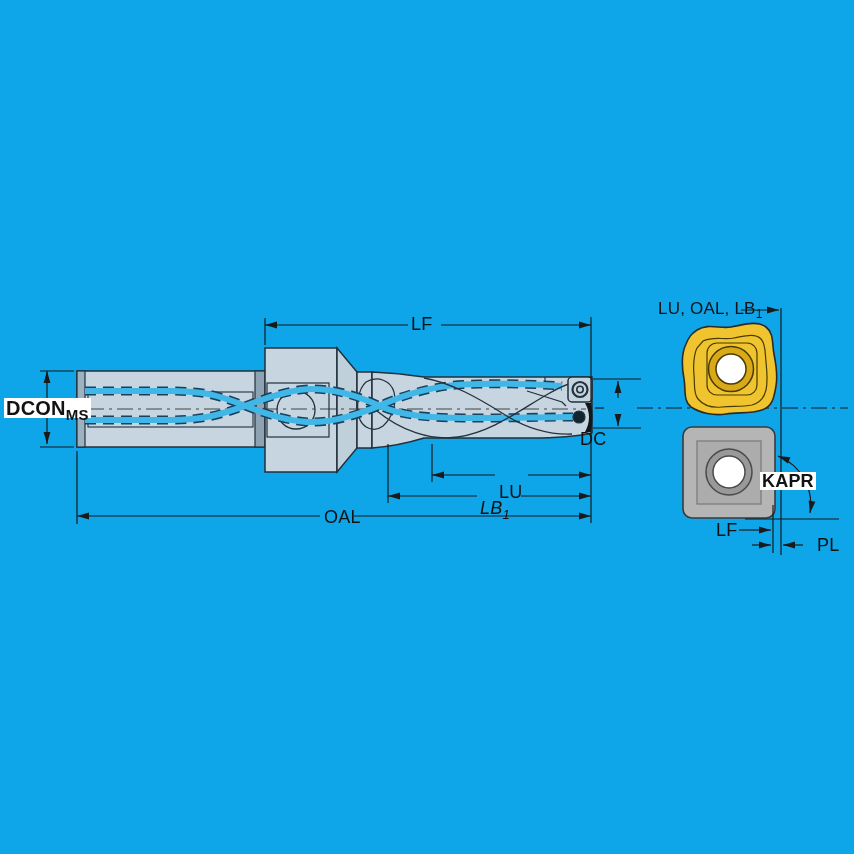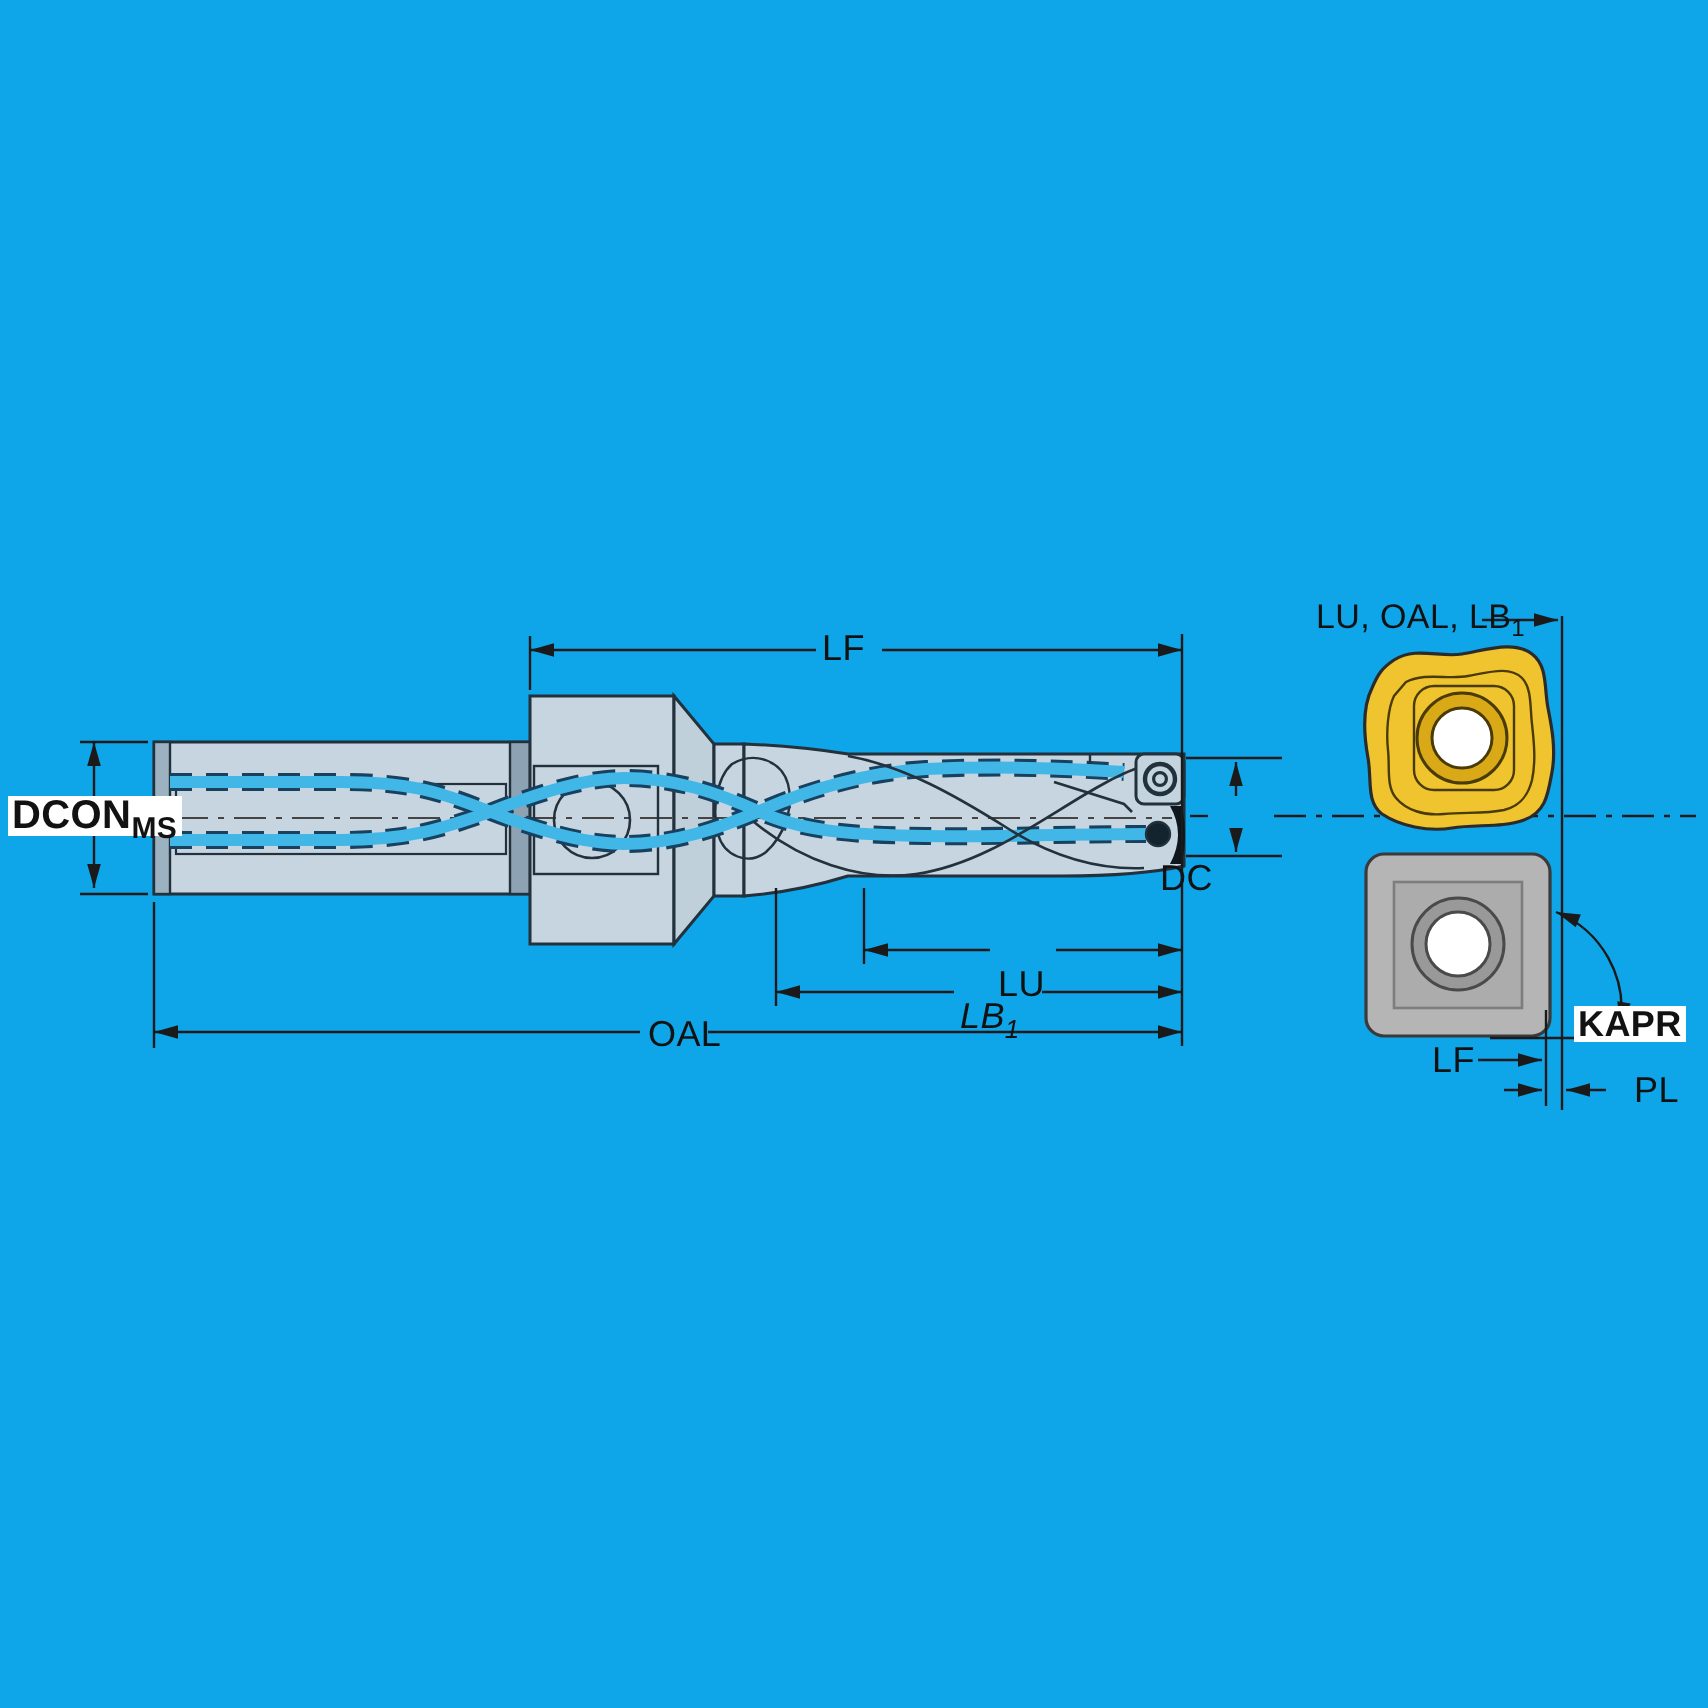--- a/index.html
+++ b/index.html
@@ -140,19 +140,19 @@
 <div class="lbl" style="left:499px; top:465px;margin-top:18px;"><span>LU</span></div>
 
 <div class="lbl" style="left:480px; top:499px;font-style:italic;"><span>LB</span><span class="sub">1</span></div>
 
 <div class="lbl" style="left:324px; top:508px;"><span>OAL</span></div>
 
 <div class="lbl" style="left:580px; top:400px;margin-top:30px;"><span>DC</span></div>
 
 <div class="lbl" style="left:658px; top:300px; font-size:17px;"><span>LU, OAL, LB</span><span class="sub" style="font-size:12px; top:4px;">1</span></div>
 
-<div class="lbl onwhite" style="left:787px; top:472px;margin-top:31px;"><span>KAPR</span></div>
+<div class="lbl onwhite" style="left:760px; top:472px;"><span>KAPR</span></div>
 
 <div class="lbl" style="left:716px; top:521px;"><span>LF</span></div>
 
 <div class="lbl" style="left:805px; top:536px;margin-left:12px;"><span>PL</span></div>
 
 </div>
 
 </body></html>

